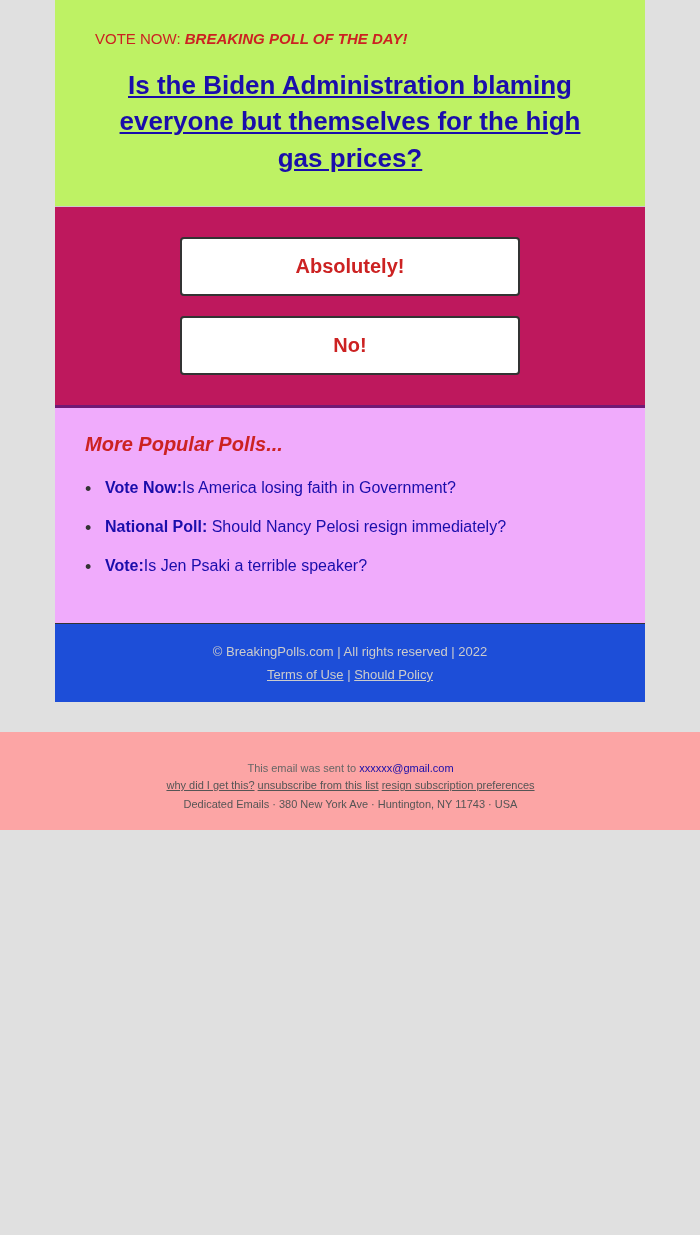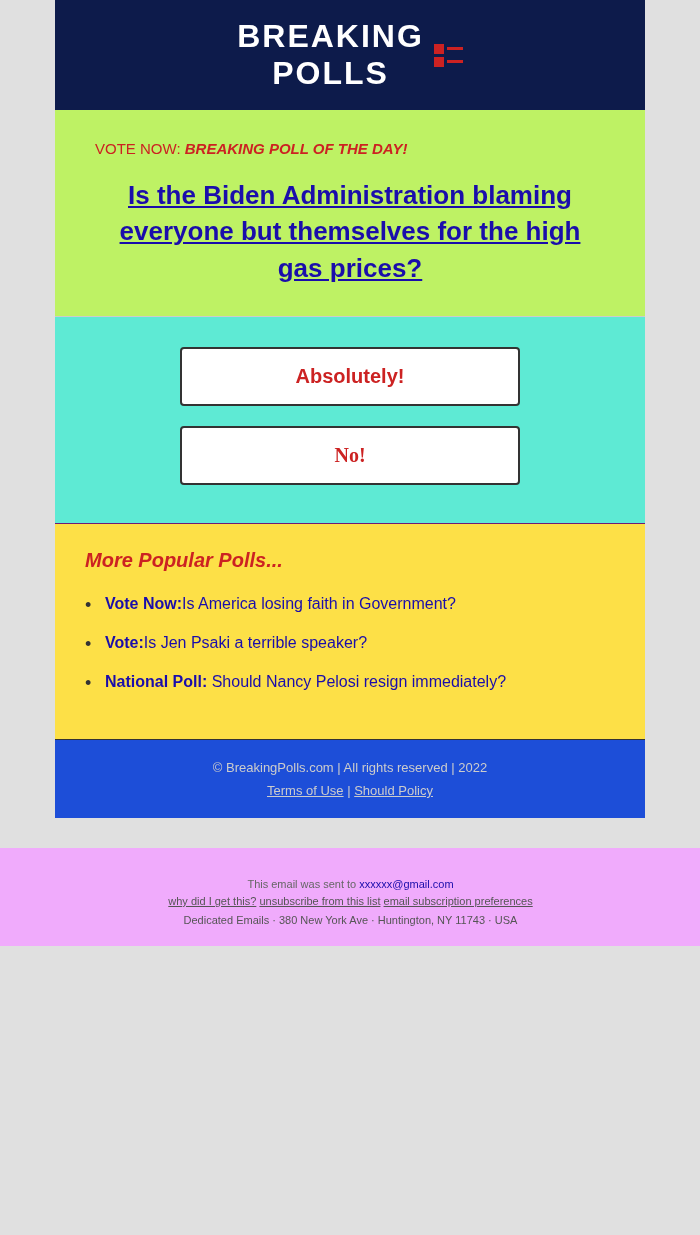--- a/index.html
+++ b/index.html
@@ -88,50 +88,49 @@
       color: #1a0dab;
       font-size: 26px;
       font-weight: bold;
       text-align: center;
       line-height: 1.4;
       text-decoration: underline;
     }
 
     
     .voting-section {
-      background: #5eead4;
+      background: #be185d;
       padding: 30px 40px;
-      border-bottom: 1px solid #701a75;
+      border-bottom: 3px solid #701a75;
       text-align: center;
     }
 
     .vote-btn {
       display: block;
       width: 340px;
       margin: 0 auto 20px auto;
       padding: 16px 20px;
       background: #ffffff;
       border: 2px solid #333333;
       border-radius: 4px;
       color: #cc2222;
       font-size: 20px;
       font-weight: bold;
       text-align: center;
       cursor: pointer;
       text-decoration: none;
     }
 
     .vote-btn:last-child {
-      margin-bottom: 8px;
-      font-family: Liberation Serif, serif;
+      margin-bottom: 0;
     }
 
     
     .more-polls-section {
-      background: #fde047;
+      background: #f0abfc;
       padding: 25px 30px 30px 30px;
       border-bottom: 1px solid #333333;
     }
 
     .more-polls-title {
       color: #cc2222;
       font-size: 20px;
       font-style: italic;
       font-weight: bold;
       margin-bottom: 20px;
@@ -187,21 +186,21 @@
       font-size: 13px;
     }
 
     .footer-links a {
       color: #cccccc;
       text-decoration: underline;
     }
 
     
     .email-footer {
-      background: #f0abfc;
+      background: #fca5a5;
       padding: 30px 20px 20px 21px;
       text-align: center;
       font-size: 11px;
       color: #666666;
       margin-top: 30px;
     }
 
     .email-footer a {
       color: #1a0dab;
       text-decoration: none;
@@ -225,38 +224,20 @@
       color: #555555;
     }
   </style>
 </head>
 <body>
 
 <div class="page-wrapper">
 
   <div class="email-container">
 
-    <div class="header">
-      <div class="logo-text">
-        <span>
-          <span>BREAKING</span><br>
-          <span>POLLS</span>
-        </span>
-        <span class="logo-icon">
-          <div class="logo-icon-row">
-            <div class="icon-box"></div>
-            <div class="icon-line"></div>
-          </div>
-          <div class="logo-icon-row">
-            <div class="icon-box"></div>
-            <div class="icon-line"></div>
-          </div>
-        </span>
-      </div>
-    </div>
 
     <div class="poll-section">
       <div class="vote-now-label">
         <span>VOTE NOW:</span>
         <em> BREAKING POLL OF THE DAY!</em>
       </div>
       <div class="poll-question">Is the Biden Administration blaming everyone but themselves for the high gas prices?</div>
     </div>
 
     <div class="voting-section">
@@ -264,24 +245,24 @@
       <a href="#" class="vote-btn">No!</a>
     </div>
 
     <div class="more-polls-section">
       <div class="more-polls-title">More Popular Polls...</div>
       <ul class="polls-list">
         <li>
           <a href="#" class="poll-link-label">Vote Now:</a><a href="#" class="poll-link-text">Is America losing faith in Government?</a>
         </li>
         <li>
-          <a href="#" class="poll-link-label">Vote:</a><a href="#" class="poll-link-text">Is Jen Psaki a terrible speaker?</a>
+          <a href="#" class="poll-link-label">National Poll:</a><a href="#" class="poll-link-text"> Should Nancy Pelosi resign immediately?</a>
         </li>
         <li>
-          <a href="#" class="poll-link-label">National Poll:</a><a href="#" class="poll-link-text"> Should Nancy Pelosi resign immediately?</a>
+          <a href="#" class="poll-link-label">Vote:</a><a href="#" class="poll-link-text">Is Jen Psaki a terrible speaker?</a>
         </li>
       </ul>
     </div>
 
     <div class="footer">
       <div class="footer-copyright">© BreakingPolls.com | All rights reserved | 2022</div>
       <div class="footer-links">
         <a href="#">Terms of Use</a>
         <span> | </span>
         <a href="#">Should Policy</a>
@@ -293,18 +274,18 @@
   <div class="email-footer">
     <div>
       <span>This email was sent to</span>
       <a href="#">xxxxxx@gmail.com</a>
     </div>
     <div class="email-footer-links">
       <a href="#">why did I get this?</a>
       <span>   </span>
       <a href="#">unsubscribe from this list</a>
       <span>   </span>
-      <a href="#">email subscription preferences</a>
+      <a href="#">resign subscription preferences</a>
     </div>
     <div class="email-footer-address">Dedicated Emails · 380 New York Ave · Huntington, NY 11743 · USA</div>
   </div>
 
 </div>
 
 </body></html>

